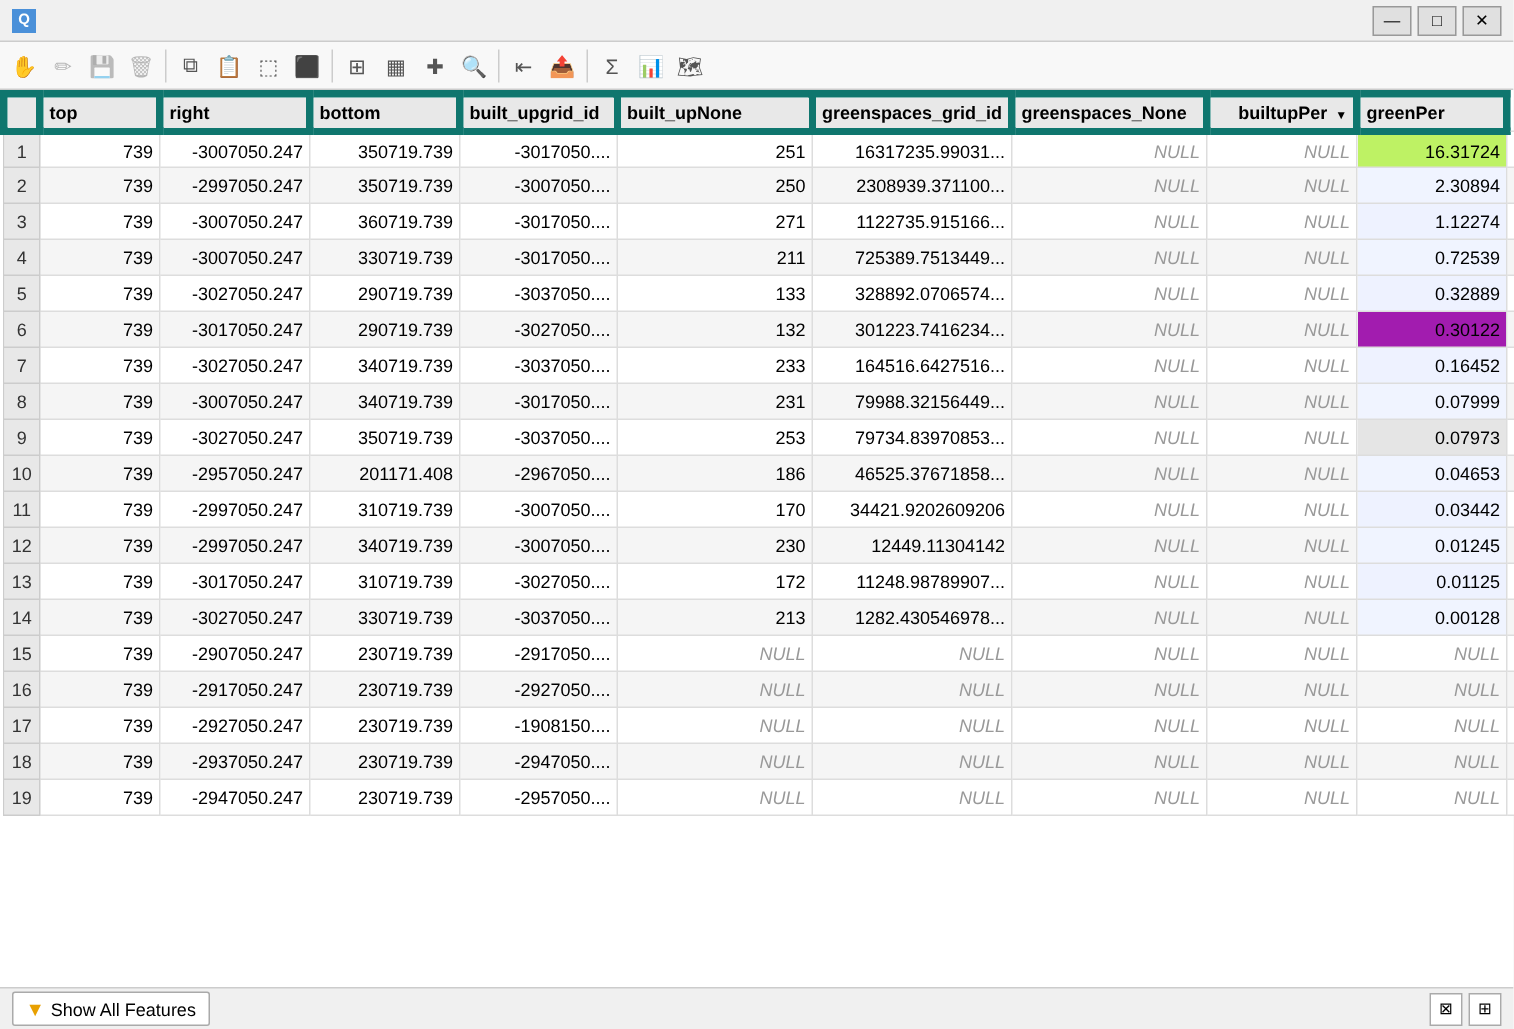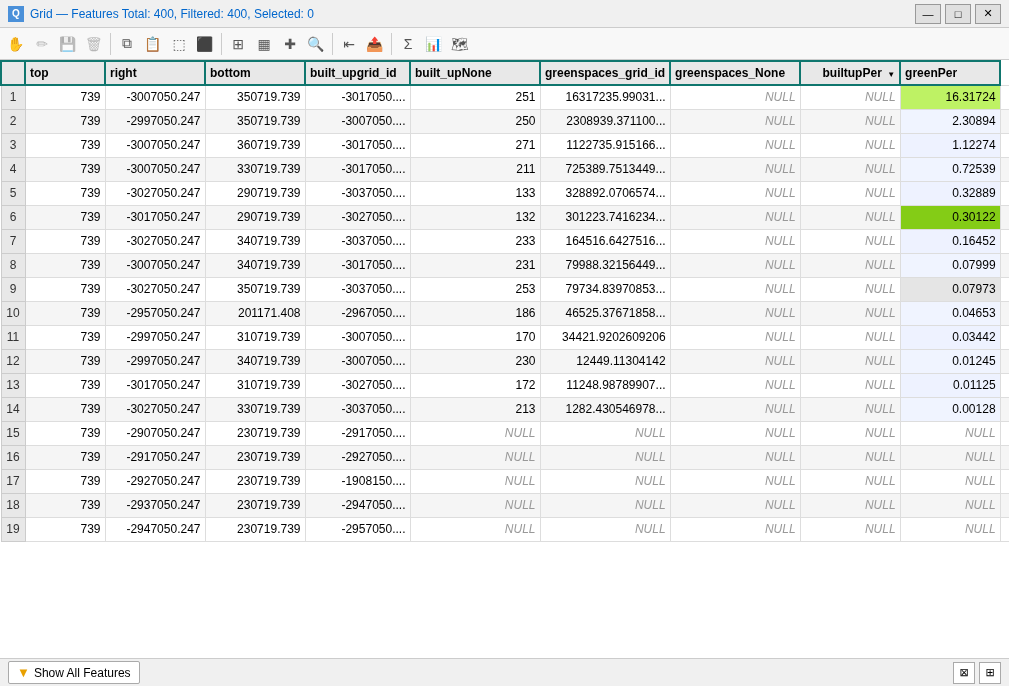--- a/index.html
+++ b/index.html
@@ -84,21 +84,21 @@
 
     table {
       border-collapse: collapse;
       table-layout: fixed;
       width: max-content;
       min-width: 100%;
     }
 
     thead th {
       background: #e8e8e8;
-      border: 2px solid #0f766e;
+      border: 5px solid #0f766e;
       padding: 3px 4px;
       text-align: center;
       font-weight: 600;
       font-size: 12px;
       white-space: nowrap;
       overflow: hidden;
       text-overflow: ellipsis;
       position: sticky;
       top: 0;
       z-index: 10;
@@ -187,23 +187,20 @@
     .grid-scroll::-webkit-scrollbar-track { background: #f0f0f0; }
     .grid-scroll::-webkit-scrollbar-thumb { background: #c0c0c0; border: 2px solid #f0f0f0; }
     .grid-scroll::-webkit-scrollbar-corner { background: #f0f0f0; }
   </style>
 </head>
 <body>
 
 <div class="title-bar">
   <div class="title-bar-left">
     <div class="title-icon">Q</div>
-    <span class="title-text">
-      <span>Grid — </span><span style="color:#0066cc">Features Total: 400, Filtered: 400, Selected: 0</span>
-    </span>
   </div>
   <div class="title-bar-controls">
     <button class="win-btn">—</button>
     <button class="win-btn">□</button>
     <button class="win-btn close">✕</button>
   </div>
 </div>
 
 <div class="toolbar">
 
@@ -318,21 +315,21 @@
           <tr style="background: rgb(245, 245, 245);">
             <td class="row-num">6</td>
             <td class="col-top num-right">739</td>
             <td class="col-right num-right">-3017050.247</td>
             <td class="col-bottom num-right">290719.739</td>
             <td class="col-built_upgrid_id num-right">-3027050....</td>
             <td class="col-built_upNone num-right">132</td>
             <td class="col-greenspaces_grid_id num-right">301223.7416234...</td>
             <td class="null-val col-greenspaces_None">NULL</td>
             <td class="null-val col-builtupPer">NULL</td>
-            <td class="num-right col-builtupPer" style="background: #84cc16;">0.30122</td>
+            <td class="num-right col-builtupPer" style="background: #a21caf;">0.30122</td>
             <td class="col-greenPer num-right">0.3</td>
           </tr>
           <tr style="background: rgb(255, 255, 255);">
             <td class="row-num">7</td>
             <td class="col-top num-right">739</td>
             <td class="col-right num-right">-3027050.247</td>
             <td class="col-bottom num-right">340719.739</td>
             <td class="col-built_upgrid_id num-right">-3037050....</td>
             <td class="col-built_upNone num-right">233</td>
             <td class="col-greenspaces_grid_id num-right">164516.6427516...</td>

